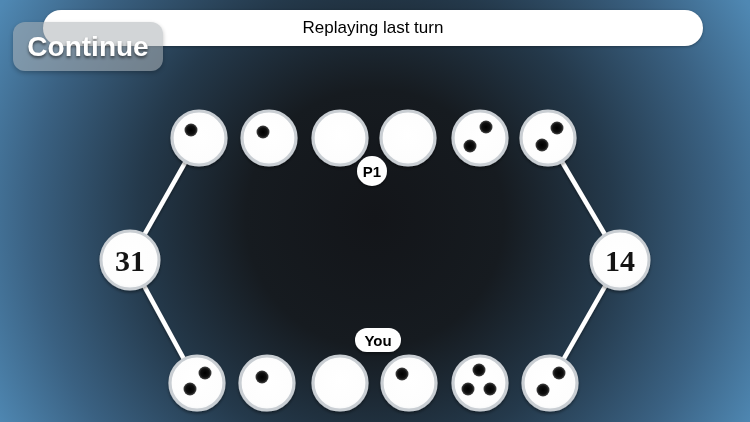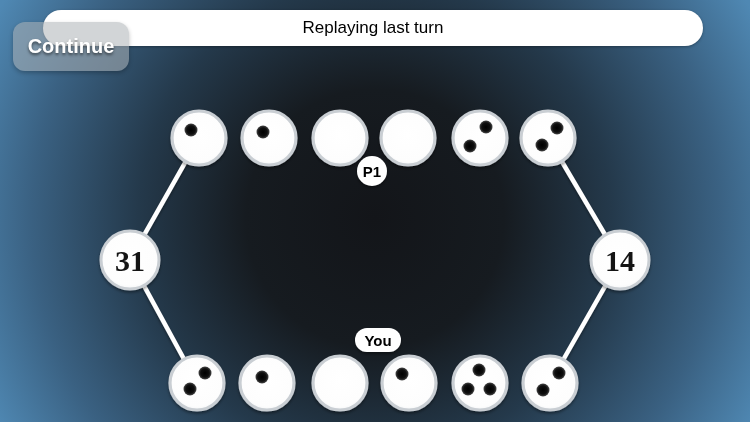--- a/index.html
+++ b/index.html
@@ -18,28 +18,28 @@
     border-radius: 18px;
     display: flex; align-items: center; justify-content: center;
     box-shadow: 0 1px 3px rgba(0,0,0,0.3);
     z-index: 1;
   }
   .status-bar span {
     font-size: 17px; font-weight: normal; color: #000000;
   }
   .btn {
     position: absolute; top: 22px;
-    width: 116px; height: 49px;
+    width: 150px; height: 49px;
     border: none;
     border-radius: 12px;
     background: rgba(173,178,183,0.55);
     box-shadow: 0 2px 4px rgba(0,0,0,0.25);
     color: #fff;
     font-family: "Liberation Sans", sans-serif;
-    font-size: 20px; font-weight: bold;
+    font-size: 28px; font-weight: bold;
     text-shadow: 0 2px 3px rgba(0,0,0,0.55);
     display: flex; align-items: center; justify-content: center;
     cursor: pointer;
     z-index: 2;
   }
   .btn-left  { left: 13px; }
   .btn-right { left: 610px; }
   svg#board { position: absolute; left: 0; top: 0; z-index: 0; }
   .store-text {
     font-family: "Liberation Serif", serif;

